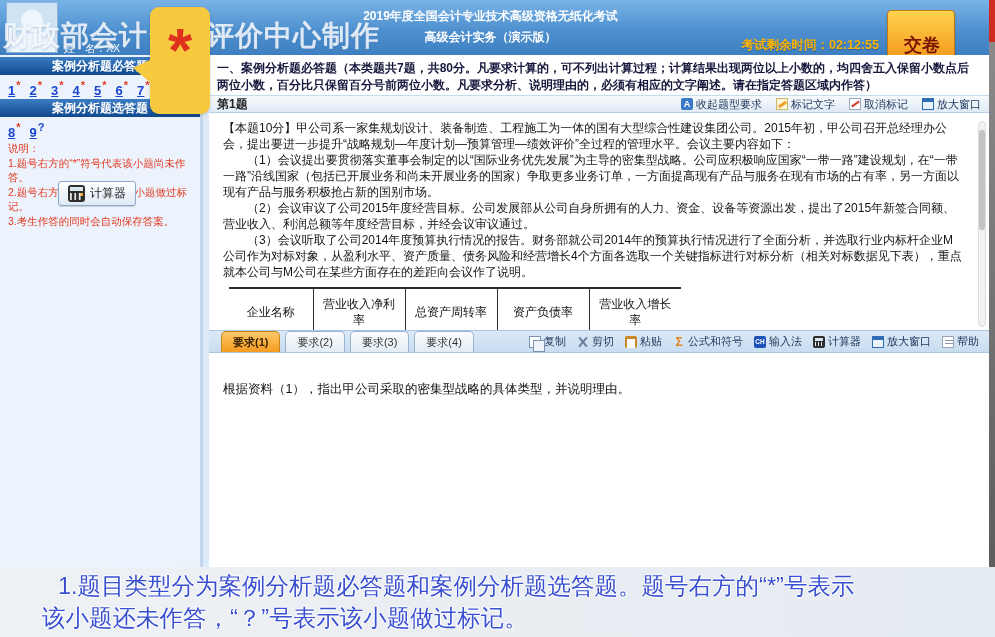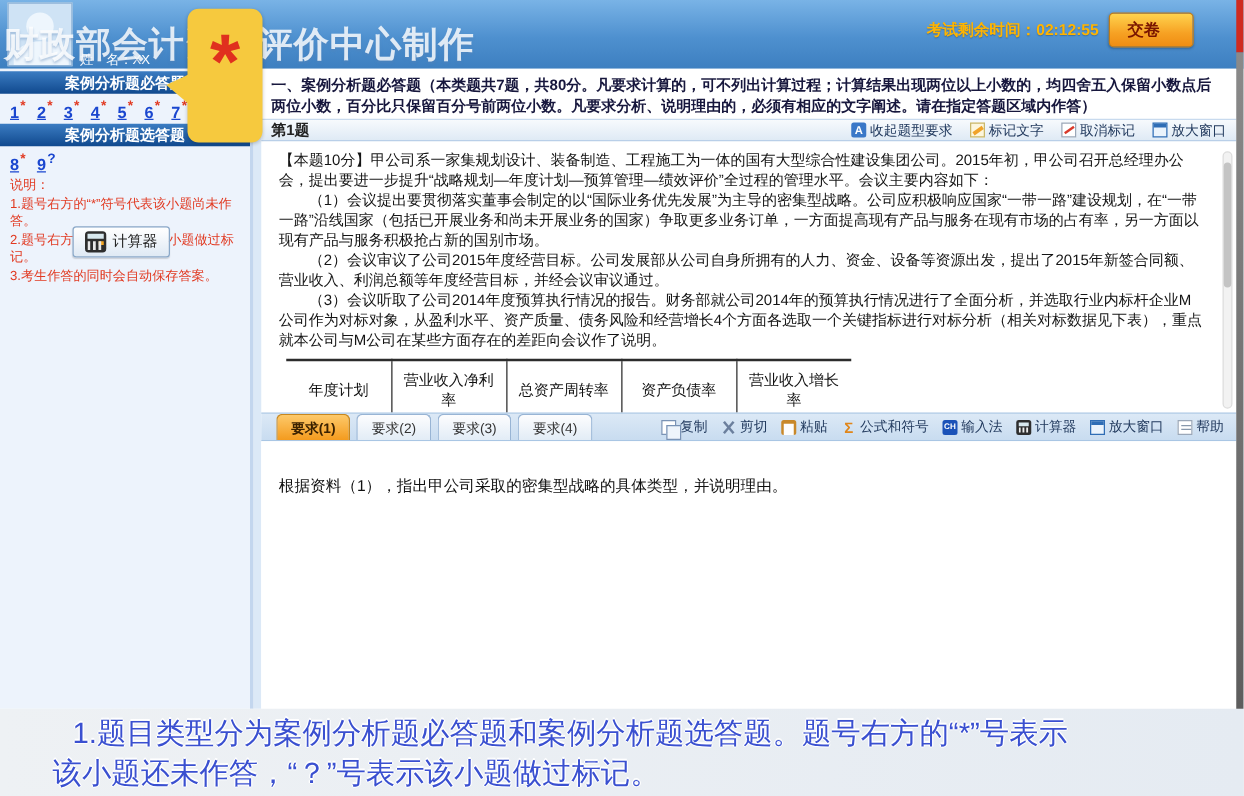--- a/index.html
+++ b/index.html
@@ -16,23 +16,23 @@
   .photo .body { position:absolute; left:4px; top:30px; width:44px; height:28px; border-radius:50% 50% 0 0; background:#eef6fd; }
   .cand { position:absolute; left:64px; top:2px; color:#fff; font-size:10.5px; line-height:13px; }
   .cand .row { white-space:nowrap;margin-top:40px; }
   .watermark { position:absolute; left:3px; top:17px; z-index:6; font-size:28px; font-weight:bold;
     color:rgba(255,255,255,0.82); letter-spacing:1px; white-space:nowrap; text-shadow:0 1px 2px rgba(90,130,180,.4); }
   .exam-title { position:absolute; left:318px; top:8px; width:345px; text-align:center; color:#fff; }
   .exam-title .l1 { font-size:12px; font-weight:bold; }
   .exam-title .l2 { font-size:12px; font-weight:bold; margin-top:4px; }
   .timerbox { position:absolute; right:40px; top:10px; display:flex; align-items:center; gap:8px; }
   .timer { color:#ffb400; font-size:12.5px; font-weight:bold; text-shadow:0 1px 1px rgba(0,0,0,.25); white-space:nowrap; }
-  .submit-btn { display:inline-block; min-width:68px; text-align:left; padding:4px 14px;
+  .submit-btn { display:inline-block; min-width:68px; text-align:right; padding:22px 14px;
     background:linear-gradient(180deg,#ffd34e,#f6a123 60%,#ef8d12); border:1px solid #c07b16; border-radius:4px;
-    color:#7a1500; font-size:13px; font-weight:bold; cursor:pointer; box-shadow:0 1px 2px rgba(0,0,0,.25); }
+    color:#7a1500; font-size:18px; font-weight:bold; cursor:pointer; box-shadow:0 1px 2px rgba(0,0,0,.25); }
 
   
   .edge-red { position:absolute; right:0; top:0; width:6px; height:42px; background:#cf2b20; z-index:8; }
   .edge-dark { position:absolute; right:0; top:42px; width:6px; height:525px;
     background:linear-gradient(180deg,#8a8a8a,#5d5d5d); z-index:8; }
 
   
   .sidebar { position:absolute; left:0; top:55px; width:203px; height:512px;
     background:#edf3fc; border-right:3px solid #c3d6ee; }
   .sb-head { position:absolute; left:0; width:200px; height:18px; line-height:18px; text-align:center;
@@ -142,20 +142,24 @@
     <div class="photo">
       <div class="head"></div>
       <div class="body"></div>
     </div>
     <div class="cand">
       <div class="row"><span>姓　名：</span><span>XX</span></div>
       <div class="row"><span>性　别：</span><span>男</span></div>
       <div class="row"><span>准考证号：</span><span>11111111111</span></div>
       <div class="row"><span>证件号码：</span><span>11111111111111</span></div>
     </div>
+    <div class="exam-title">
+      <div class="l1">2019年度全国会计专业技术高级资格无纸化考试</div>
+      <div class="l2">高级会计实务（演示版）</div>
+    </div>
     <div class="timerbox">
       <span class="timer"><span>考试剩余时间：</span><span>02:12:55</span></span>
       <span class="submit-btn">交卷</span>
     </div>
   </div>
   <div class="watermark">财政部会计资格评价中心制作</div>
   <div class="edge-red"></div>
   <div class="edge-dark"></div>
 
   <div class="sidebar">
@@ -216,21 +220,21 @@
     </div>
 
     <div class="content">
       <p>【本题10分】甲公司系一家集规划设计、装备制造、工程施工为一体的国有大型综合性建设集团公司。2015年初，甲公司召开总经理办公会，提出要进一步提升“战略规划—年度计划—预算管理—绩效评价”全过程的管理水平。会议主要内容如下：</p>
       <p class="ind">（1）会议提出要贯彻落实董事会制定的以“国际业务优先发展”为主导的密集型战略。公司应积极响应国家“一带一路”建设规划，在“一带一路”沿线国家（包括已开展业务和尚未开展业务的国家）争取更多业务订单，一方面提高现有产品与服务在现有市场的占有率，另一方面以现有产品与服务积极抢占新的国别市场。</p>
       <p class="ind">（2）会议审议了公司2015年度经营目标。公司发展部从公司自身所拥有的人力、资金、设备等资源出发，提出了2015年新签合同额、营业收入、利润总额等年度经营目标，并经会议审议通过。</p>
       <p class="ind">（3）会议听取了公司2014年度预算执行情况的报告。财务部就公司2014年的预算执行情况进行了全面分析，并选取行业内标杆企业M公司作为对标对象，从盈利水平、资产质量、债务风险和经营增长4个方面各选取一个关键指标进行对标分析（相关对标数据见下表），重点就本公司与M公司在某些方面存在的差距向会议作了说明。</p>
       <table class="qtable">
         <thead>
           <tr>
-            <th class="w1">年度计划</th>
+            <th class="w1">企业名称</th>
             <th>营业收入净利率</th>
             <th>总资产周转率</th>
             <th>资产负债率</th>
             <th>营业收入增长率</th>
           </tr>
         </thead>
 
       </table>
     </div>
 

